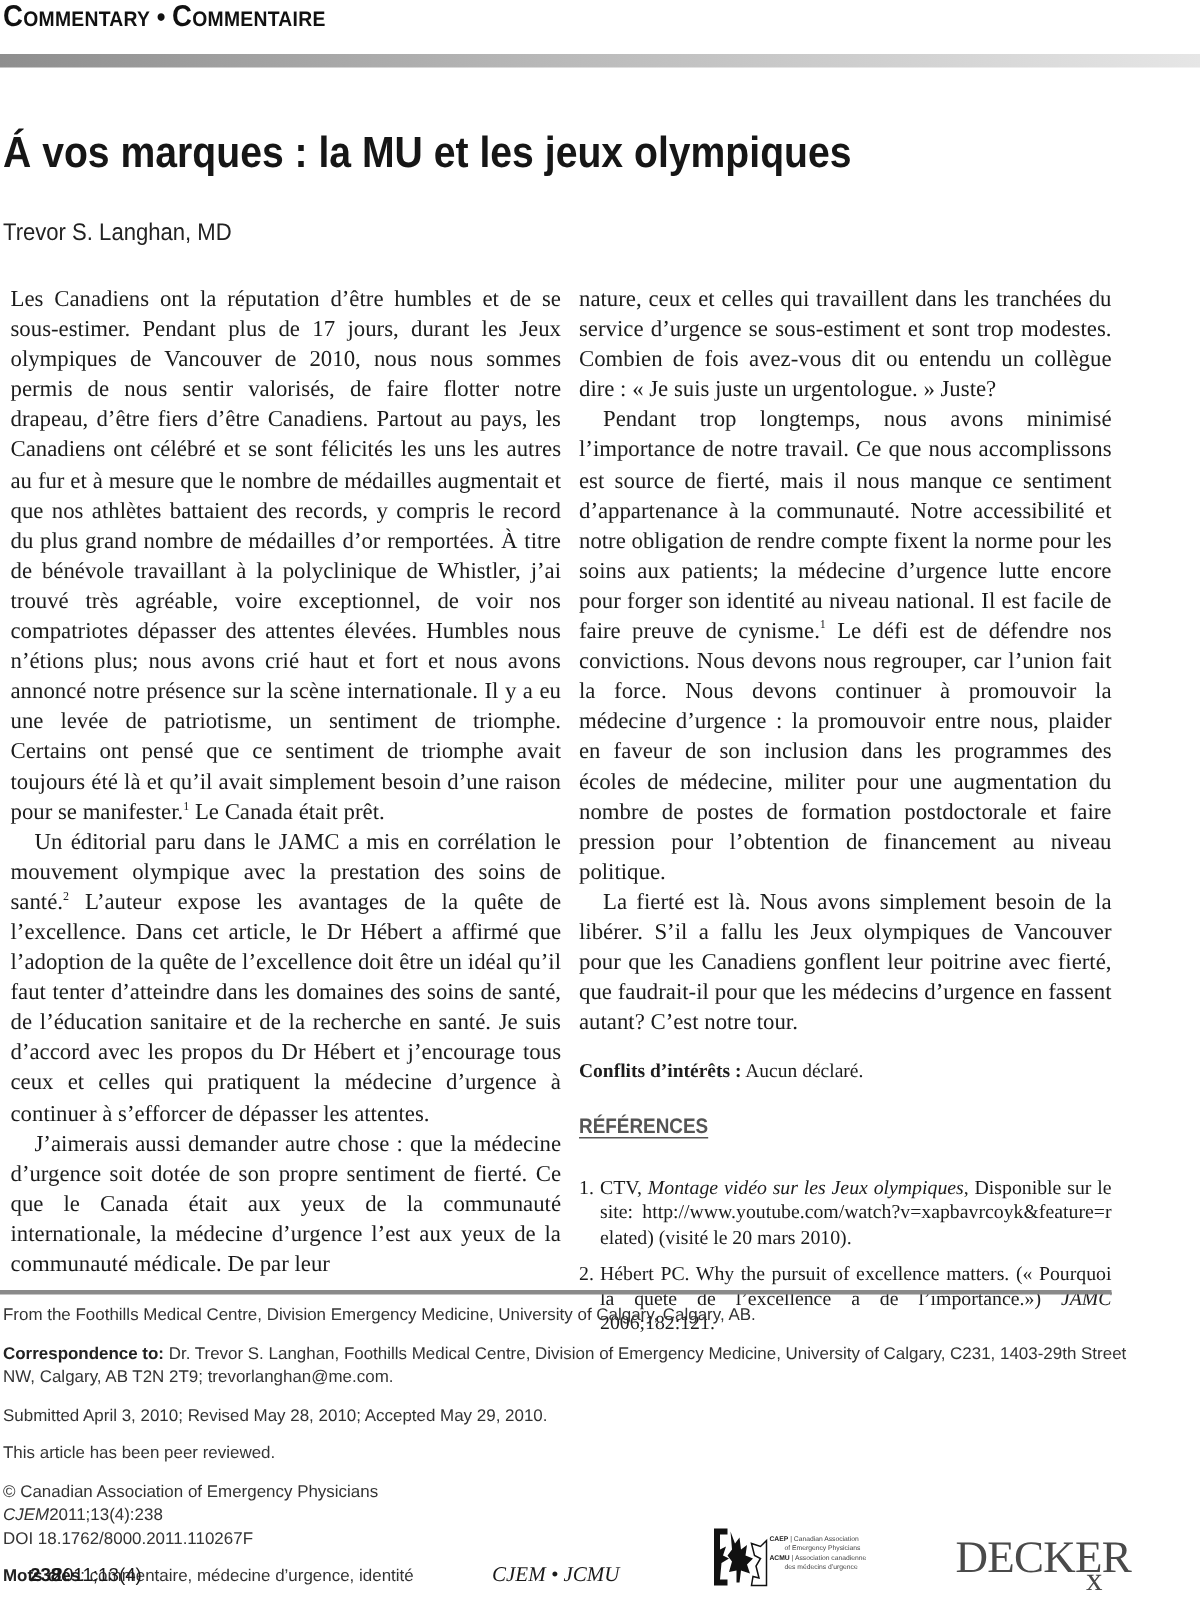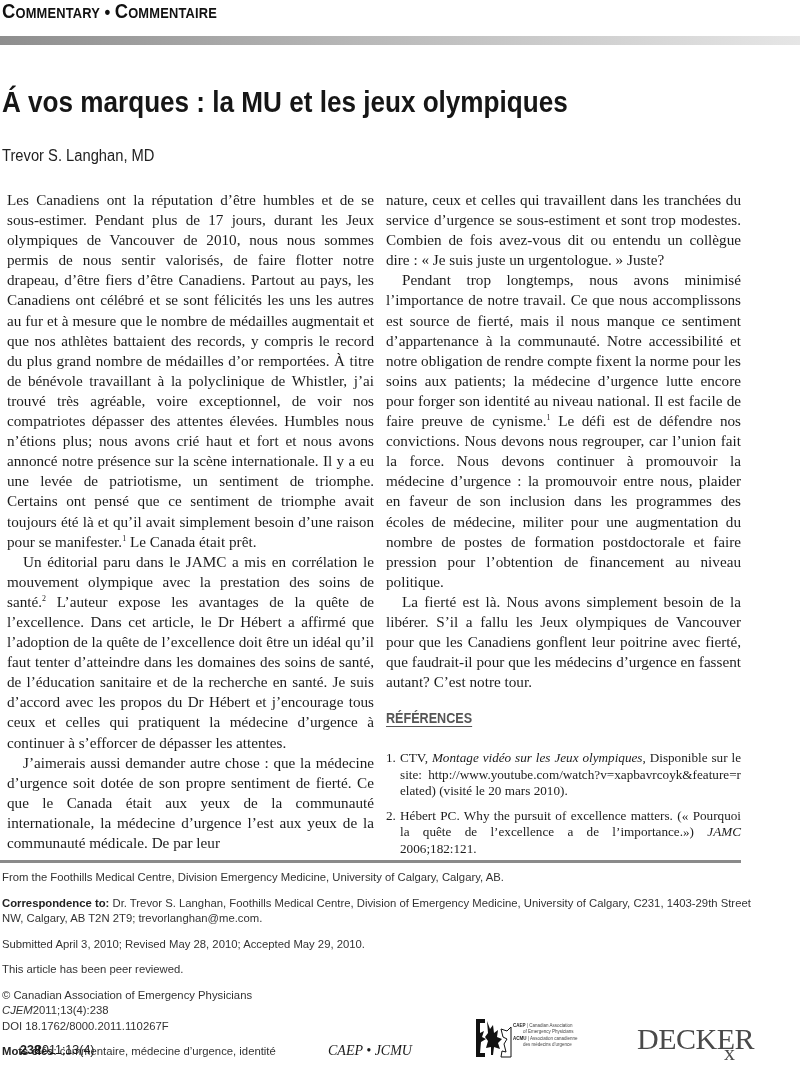--- a/index.html
+++ b/index.html
@@ -60,20 +60,23 @@
   <p><span>Les Canadiens ont la réputation d’être humbles et de se sous-estimer. Pendant plus de 17 jours, durant les Jeux olympiques de Vancouver de 2010, nous nous sommes permis de nous sentir valorisés, de faire flotter notre drapeau, d’être fiers d’être Canadiens. Partout au pays, les Canadiens ont célébré et se sont félicités les uns les autres au fur et à mesure que le nombre de médailles augmentait et que nos athlètes battaient des records, y compris le record du plus grand nombre de médailles d’or remportées. À titre de bénévole travaillant à la polyclinique de Whistler, j’ai trouvé très agréable, voire exceptionnel, de voir nos compatriotes dépasser des attentes élevées. Humbles nous n’étions plus; nous avons crié haut et fort et nous avons annoncé notre présence sur la scène internationale. Il y a eu une levée de patriotisme, un sentiment de triomphe. Certains ont pensé que ce sentiment de triomphe avait toujours été là et qu’il avait simplement besoin d’une raison pour se manifester.</span><sup>1</sup><span> Le Canada était prêt.</span></p>
   <p class="indent"><span>Un éditorial paru dans le JAMC a mis en corrélation le mouvement olympique avec la prestation des soins de santé.</span><sup>2</sup><span> L’auteur expose les avantages de la quête de l’excellence. Dans cet article, le Dr Hébert a affirmé que l’adoption de la quête de l’excellence doit être un idéal qu’il faut tenter d’atteindre dans les domaines des soins de santé, de l’éducation sanitaire et de la recherche en santé. Je suis d’accord avec les propos du Dr Hébert et j’encourage tous ceux et celles qui pratiquent la médecine d’urgence à continuer à s’efforcer de dépasser les attentes.</span></p>
   <p class="indent"><span>J’aimerais aussi demander autre chose : que la médecine d’urgence soit dotée de son propre sentiment de fierté. Ce que le Canada était aux yeux de la communauté internationale, la médecine d’urgence l’est aux yeux de la communauté médicale. De par leur</span></p>
 </div>
 
 <div class="col col-right">
   <p><span>nature, ceux et celles qui travaillent dans les tranchées du service d’urgence se sous-estiment et sont trop modestes. Combien de fois avez-vous dit ou entendu un collègue dire : « Je suis juste un urgentologue. » Juste?</span></p>
   <p class="indent"><span>Pendant trop longtemps, nous avons minimisé l’importance de notre travail. Ce que nous accomplissons est source de fierté, mais il nous manque ce sentiment d’appartenance à la communauté. Notre accessibilité et notre obligation de rendre compte fixent la norme pour les soins aux patients; la médecine d’urgence lutte encore pour forger son identité au niveau national. Il est facile de faire preuve de cynisme.</span><sup>1</sup><span> Le défi est de défendre nos convictions. Nous devons nous regrouper, car l’union fait la force. Nous devons continuer à promouvoir la médecine d’urgence : la promouvoir entre nous, plaider en faveur de son inclusion dans les programmes des écoles de médecine, militer pour une augmentation du nombre de postes de formation postdoctorale et faire pression pour l’obtention de financement au niveau politique.</span></p>
   <p class="indent"><span>La fierté est là. Nous avons simplement besoin de la libérer. S’il a fallu les Jeux olympiques de Vancouver pour que les Canadiens gonflent leur poitrine avec fierté, que faudrait-il pour que les médecins d’urgence en fassent autant? C’est notre tour.</span></p>
 
+  <p class="coi" style="margin-top:14px; text-align:left;">
+    <b>Conflits d’intérêts :</b><span> Aucun déclaré.</span>
+  </p>
 
   <div class="refs-heading">RÉFÉRENCES</div>
 
   <ol class="refs">
     <li>
       <span class="num">1.</span>
       <span>CTV, </span><i>Montage vidéo sur les Jeux olympiques</i><span style="word-break: break-all;">, Disponible sur le site: http://www.youtube.com/watch?v=xapbavrcoyk&amp;feature=related) (visité le 20 mars 2010).</span>
     </li>
     <li>
       <span class="num">2.</span>
@@ -93,21 +96,21 @@
     <span style="width:295px;">© Canadian Association of Emergency Physicians</span>
     <span style="flex:1;"><i>CJEM</i><span> 2011;13(4):238</span></span>
     <span>DOI 18.1762/8000.2011.110267F</span>
   </div>
   <p><b>Mots clés</b><span>: commentaire, médecine d’urgence, identité</span></p>
 </div>
 
 <div class="page-footer">
   <span class="pf-page">238</span>
   <span class="pf-issue">2011;13(4)</span>
-  <span class="pf-journal">CAEP • JCMU</span>
+  <span class="pf-journal">CJEM • JCMU</span>
 </div>
 
 <svg class="caep-logo" viewBox="0 0 120 42">
   <path d="M3 2 L12 2 L12 6 L7 6 L7 16 L11 14 L9 20 L13 22 L8 25 L7 36 L12 36 L12 40 L3 40 Z" fill="#111"></path>
   <path d="M14 4 L17 12 L20 8 L21 16 L25 13 L24 20 L29 22 L25 26 L27 32 L21 30 L20 38 L18 38 L18 30 L13 31 L15 24 L12 20 L15 16 Z" fill="#111"></path>
   <path d="M28 12 L30 20 L34 22 L31 27 L33 35 L29 34 L28 40 L38 40 L38 10 L34 14 Z" fill="#fff" stroke="#111" stroke-width="1"></path>
 </svg>
 <div class="caep-text">
   <div><b>CAEP</b><span> | Canadian Association</span></div>
   <div style="padding-left:10px;">of Emergency Physicians</div>

